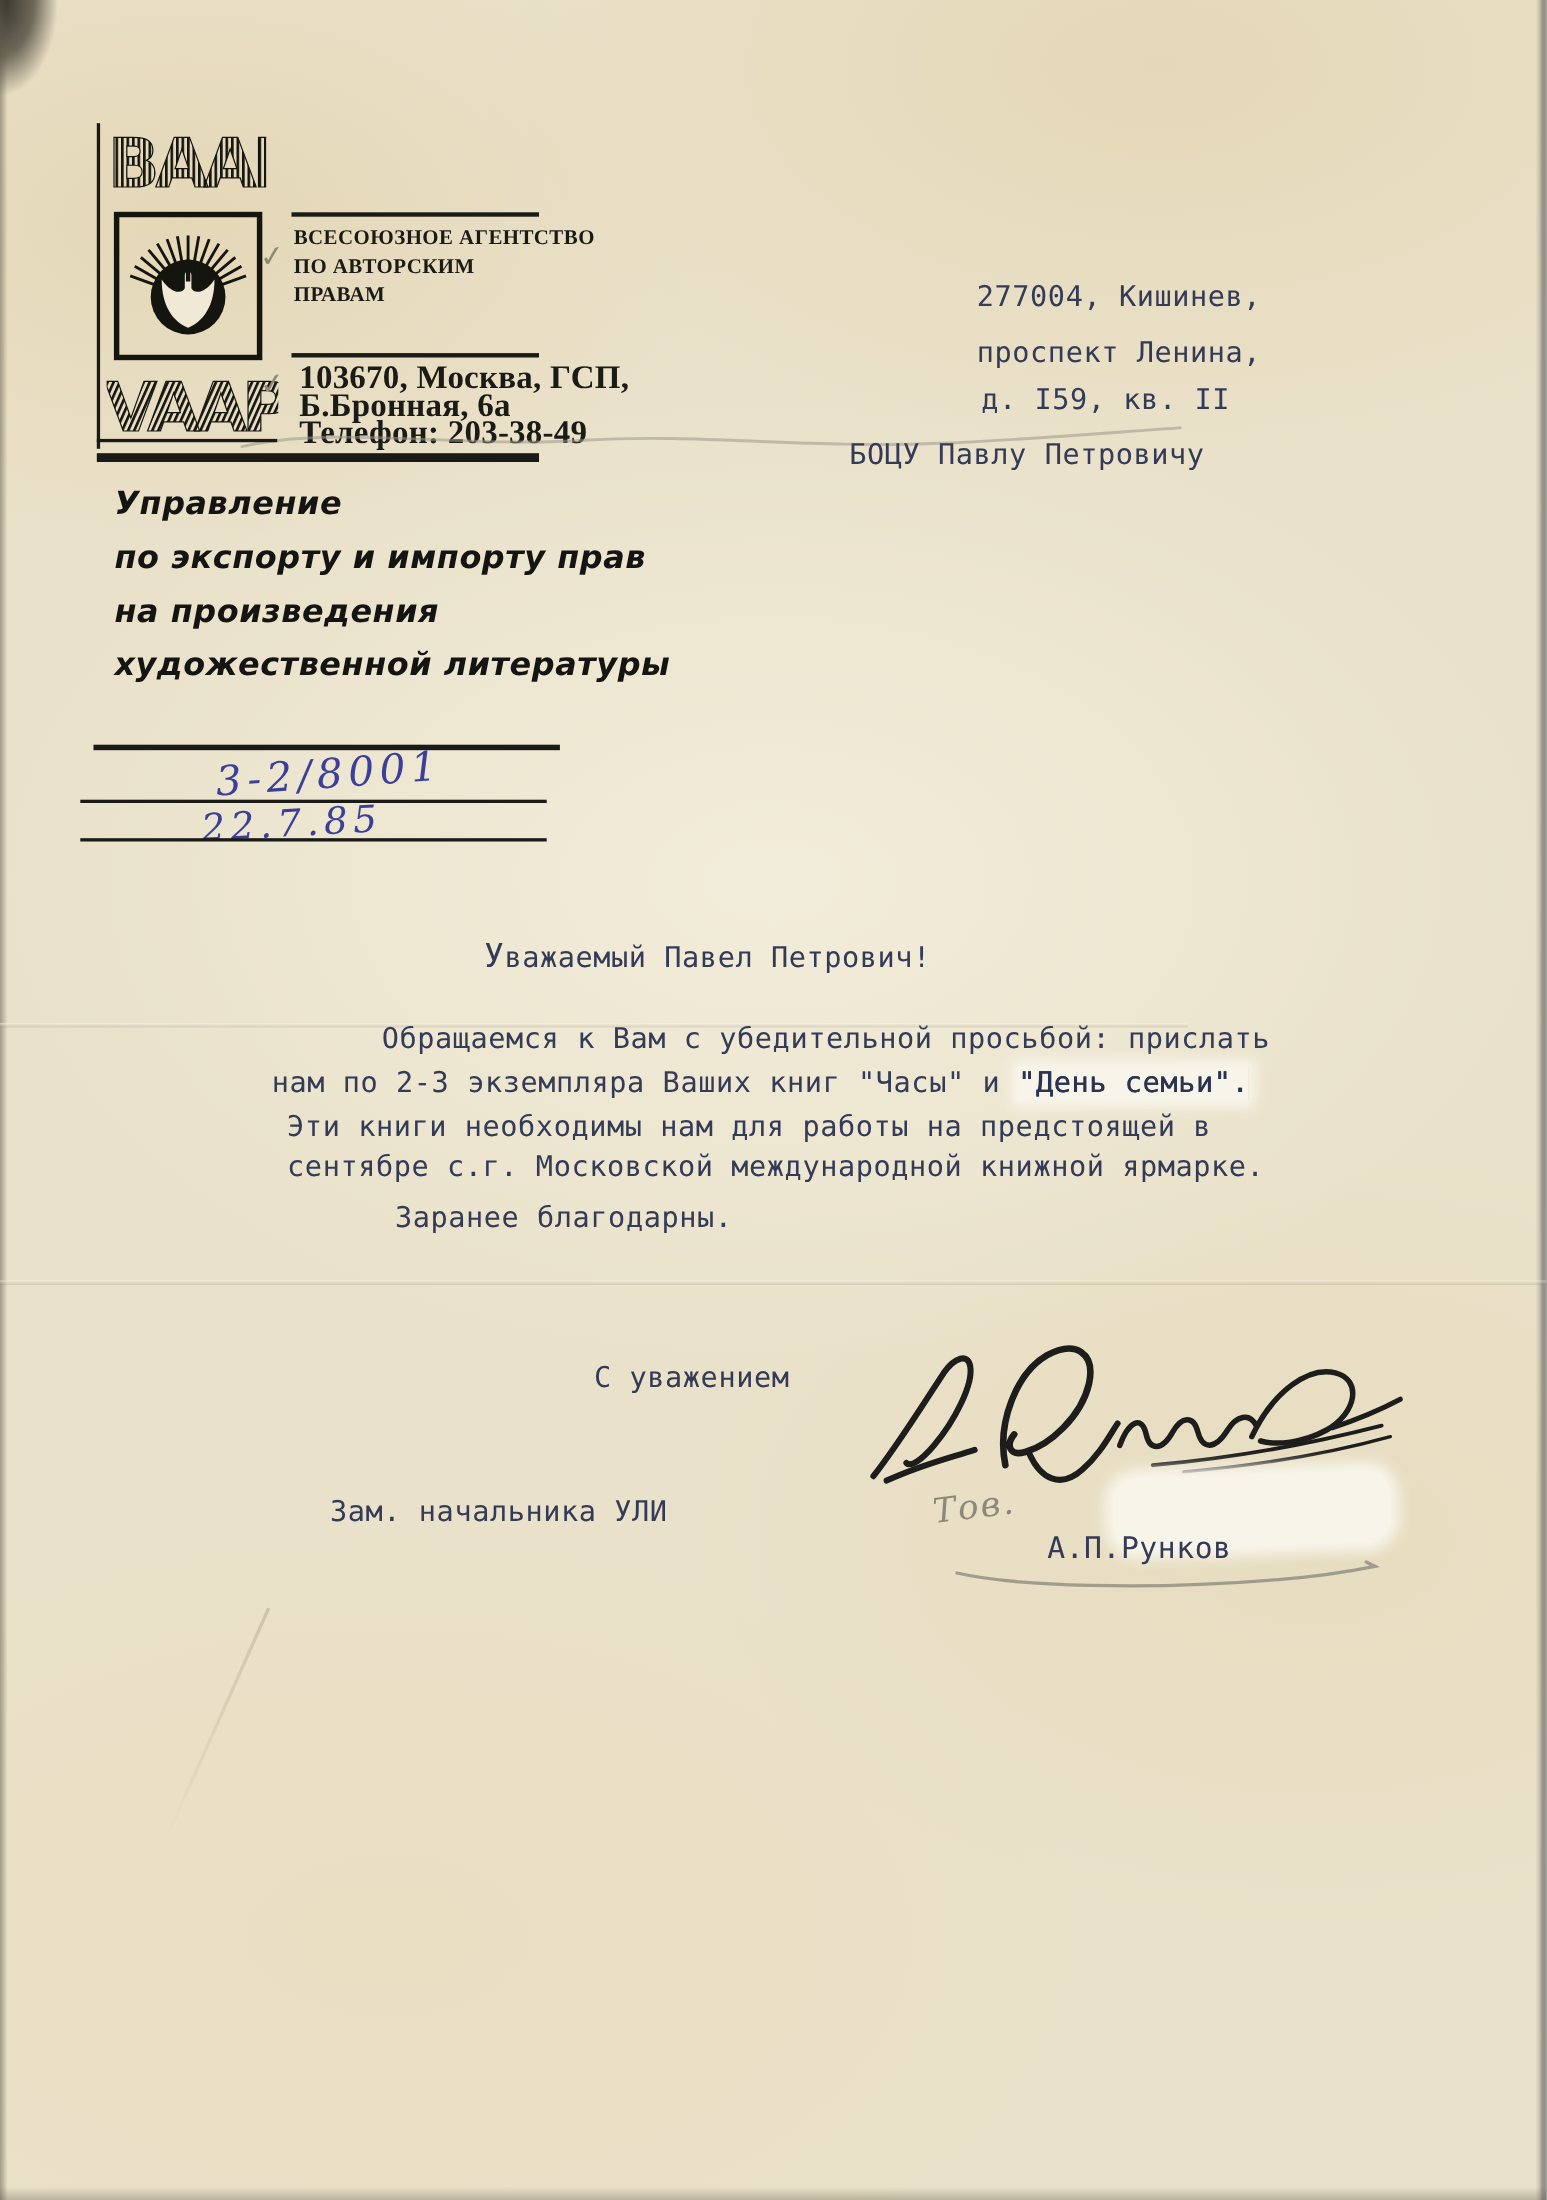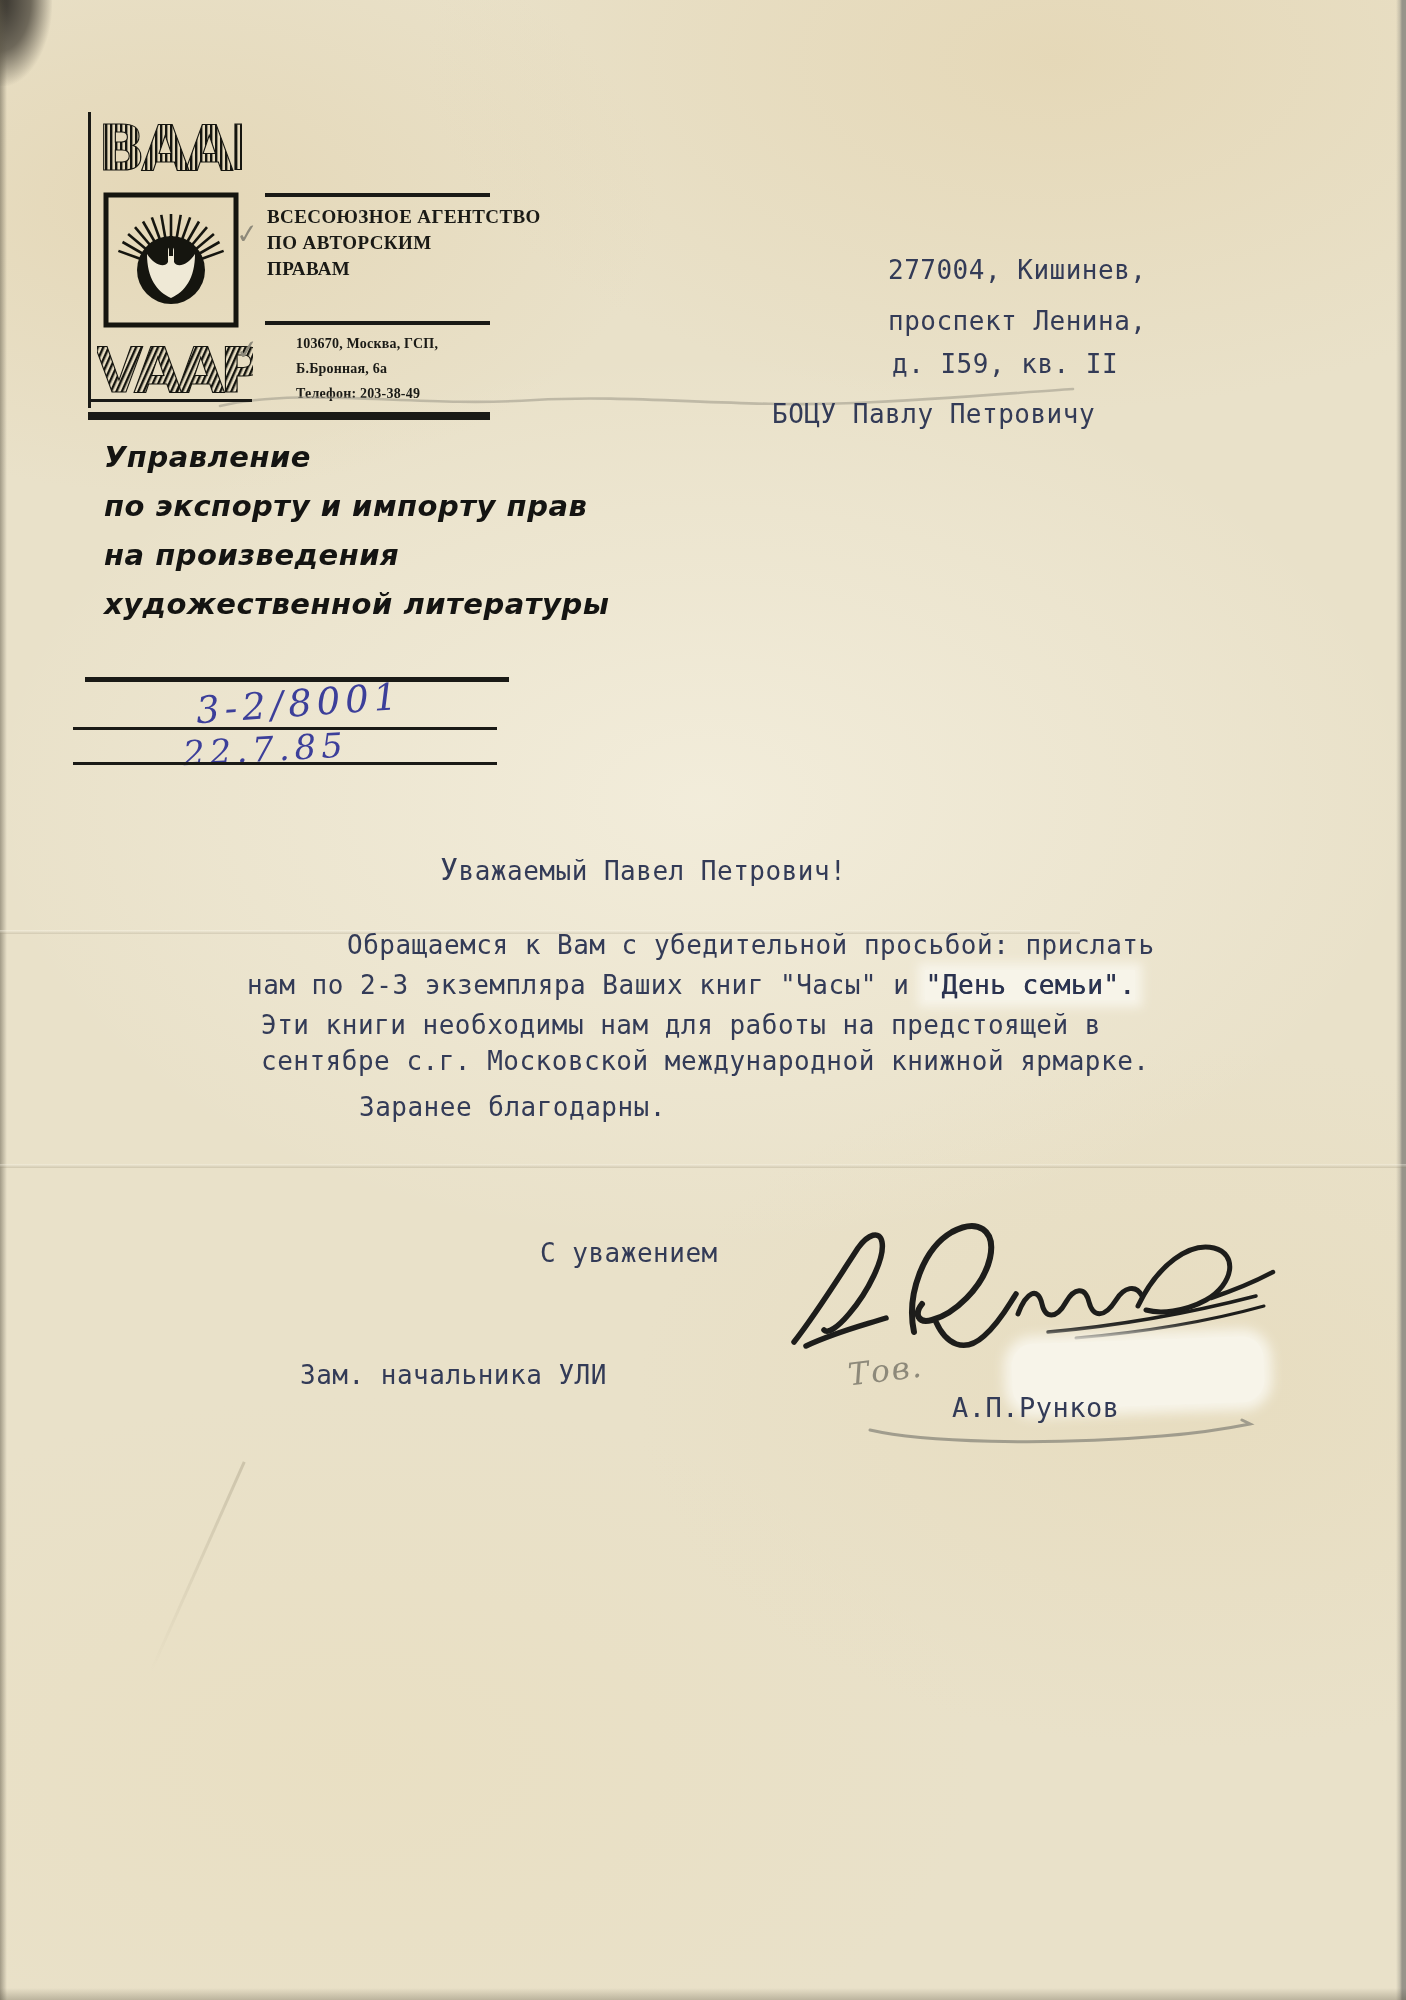--- a/index.html
+++ b/index.html
@@ -32,21 +32,21 @@
   .crease-1{top:930px;left:0;width:1080px;height:4px;
     background:linear-gradient(0deg, rgba(120,108,80,.20), rgba(255,252,240,.45));}
   .crease-2{top:1164px;left:0;width:1406px;height:4px;
     background:linear-gradient(0deg, rgba(120,108,80,.22), rgba(255,252,240,.40));}
   .crease-3{top:1452px;left:196px;width:3px;height:230px;transform:rotate(24deg);
     background:linear-gradient(180deg, rgba(120,110,85,.25), rgba(120,110,85,0));}
   
   .rule{background:var(--print);}
   .serif-bold{font-family:"Liberation Serif", serif; font-weight:700; color:var(--print);}
   .agency{font-size:19px; line-height:26px; letter-spacing:.4px;}
-  .addr{font-size:14px; line-height:25px; letter-spacing:.2px;margin-left:24px;}
+  .addr{font-size:30px; line-height:25px; letter-spacing:.2px;}
   .dept{font-family:"DejaVu Sans", sans-serif; font-weight:700; color:#141412;
     font-size:29px; line-height:49px; letter-spacing:.5px;}
   .check{font-size:27px; color:var(--pencil); transform:rotate(-6deg);}
   
   .tw{font-family:"DejaVu Sans Mono", monospace; color:var(--typewriter);
     font-size:26px; letter-spacing:.5px; white-space:nowrap;}
   .tw-big-initial::first-letter{font-size:30px;}
   .overtyped{background:var(--whiteout); box-shadow:0 0 10px 7px var(--whiteout);
     color:#2b3350; text-shadow:.4px 0 0 #2b3350;}
   .patch{background:var(--whiteout); border-radius:22px; box-shadow:0 0 12px 8px var(--whiteout);

